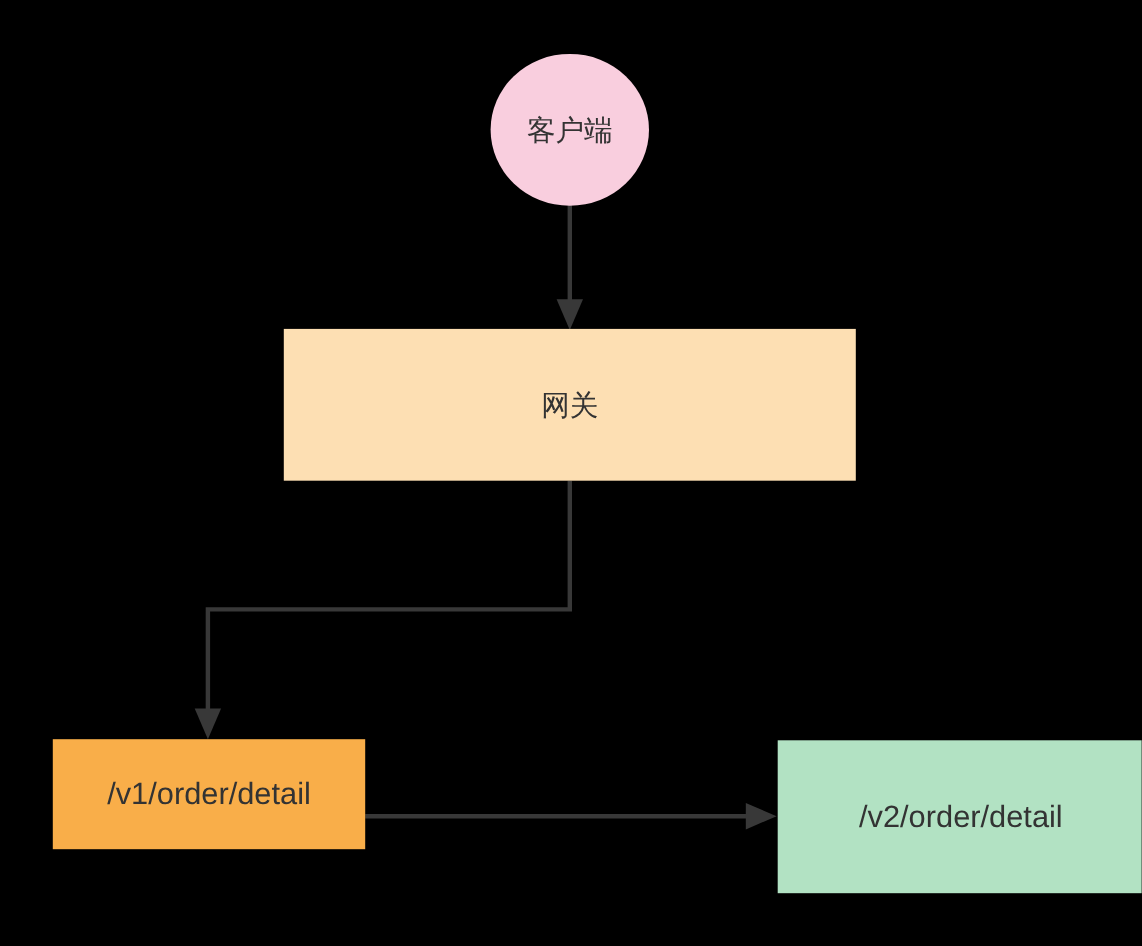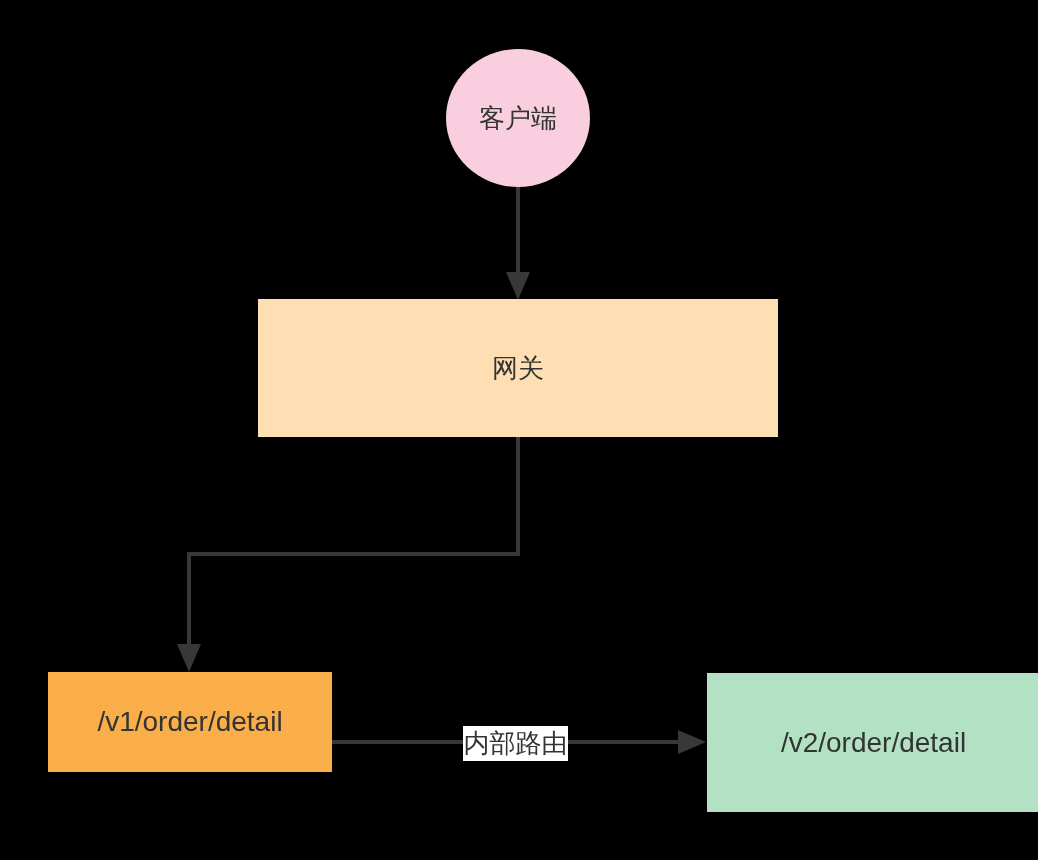--- a/index.html
+++ b/index.html
@@ -112,17 +112,14 @@
   </div>
 
   <div class="node node-v1">
     <span>/v1/order/detail</span>
   </div>
 
   <div class="node node-v2">
     <span>/v2/order/detail</span>
   </div>
 
-  <div class="edge-label">
-    <span>内部路由</span>
-  </div>
 
 </div>
 
 </body></html>

